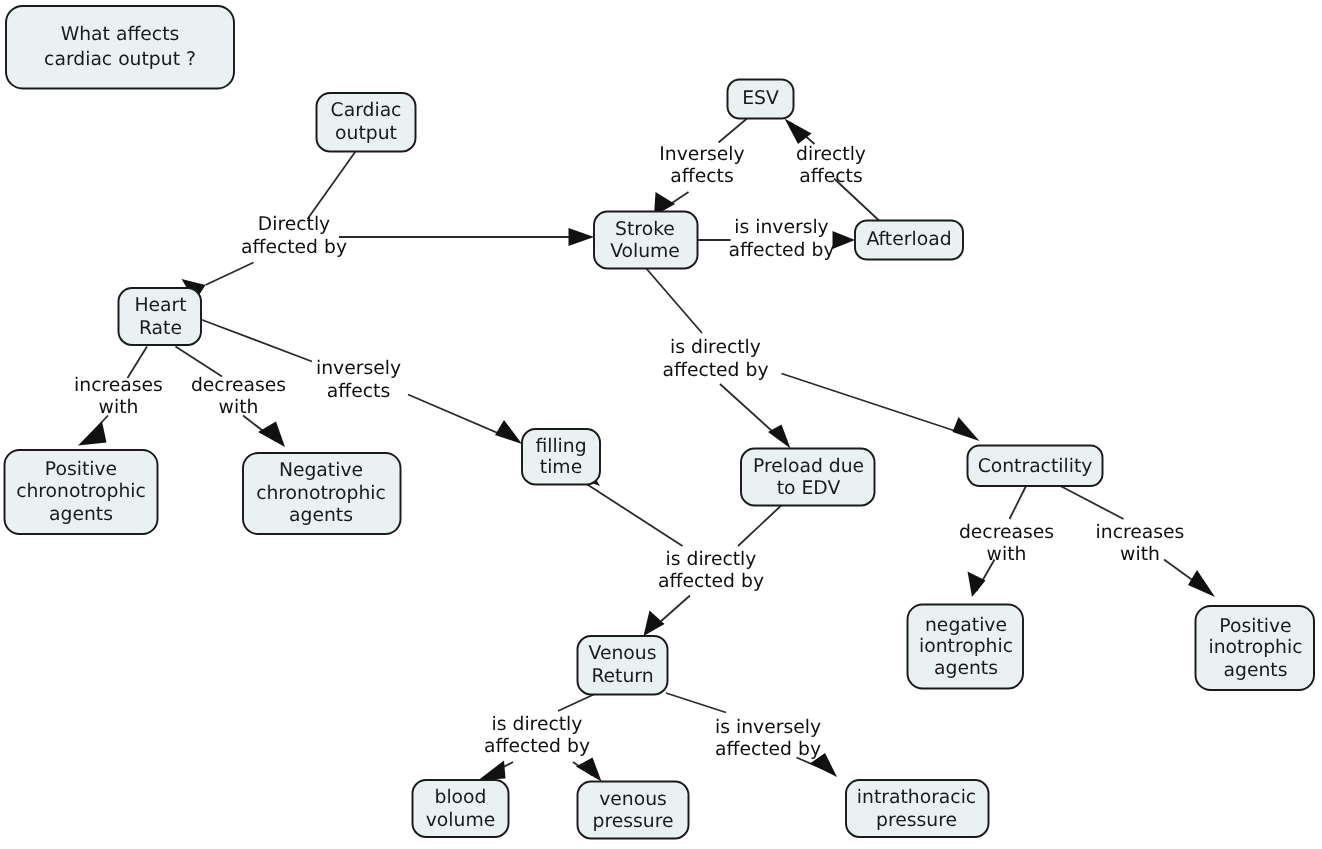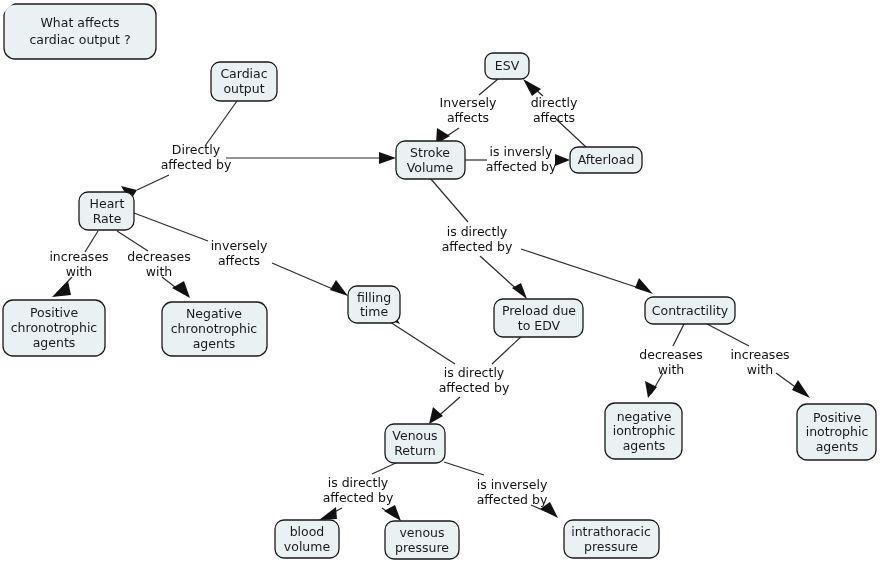--- a/index.html
+++ b/index.html
@@ -7,21 +7,20 @@
     padding: 0;
     background: #ffffff;
   }
   #canvas {
     position: relative;
     width: 881px;
     height: 566px;
     background: #ffffff;
     overflow: hidden;
     font-family: "DejaVu Sans", sans-serif;
-    border-radius: 27px;
   }
   svg.layer {
     position: absolute;
     top: 0;
     left: 0;
     width: 881px;
     height: 566px;
   }
   .edge-line {
     stroke: #2b2b2b;

